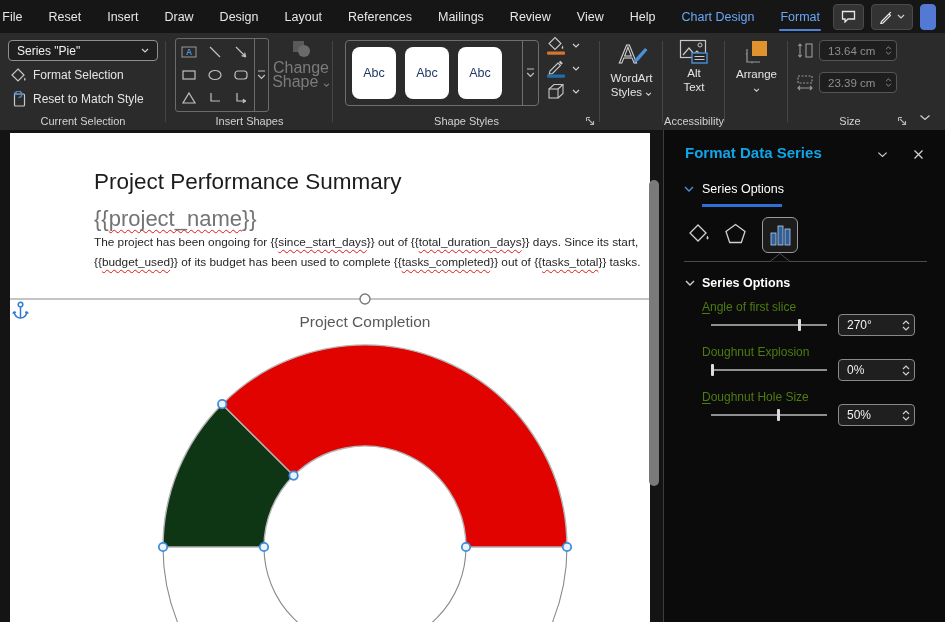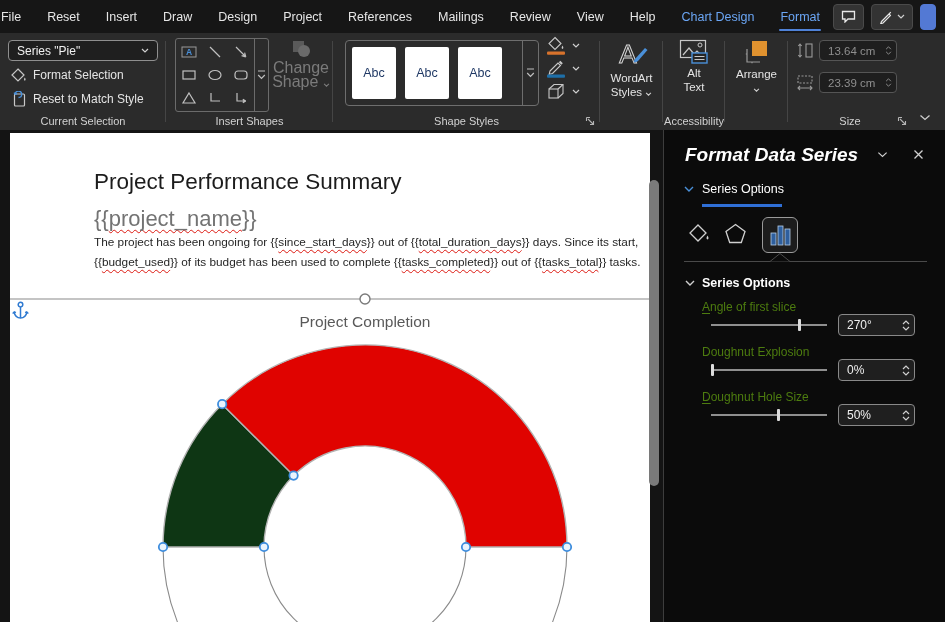--- a/index.html
+++ b/index.html
@@ -42,21 +42,21 @@
   .shape-grid{display:grid;grid-template-columns:repeat(3,26px);grid-auto-rows:23px;
               align-content:center;justify-content:center;flex:1;}
   .shape-cell{display:flex;align-items:center;justify-content:center;}
   .gal-strip{width:14px;border-left:1px solid #6b6b6b;display:flex;align-items:center;
              justify-content:center;}
   .chg-shape{position:absolute;left:106px;top:6px;width:58px;text-align:center;color:#7b7b7b;
              font-size:16px;line-height:14px;}
   .style-gallery{position:absolute;left:12px;top:7px;width:192px;height:64px;
                  border:1px solid #6e6e6e;border-radius:4px;display:flex;align-items:center;}
   .style-tiles{display:flex;gap:9px;padding:0 6px;flex:1;}
-  .abc-tile{width:44px;height:52px;background:#fff;border-radius:2px;color:#1f3864;
+  .abc-tile{width:44px;height:52px;background:#fff;border-radius:8px;color:#1f3864;
             font-size:12.5px;display:flex;align-items:center;justify-content:center;}
   .style-strip{width:15px;align-self:stretch;border-left:1px solid #6e6e6e;display:flex;
                align-items:center;justify-content:center;}
   .sstack{position:absolute;left:212px;top:3px;display:flex;flex-direction:column;gap:4px;}
   .sstack .row{display:flex;align-items:center;gap:5px;height:19px;}
   .big-btn{position:absolute;text-align:center;color:#e4e4e4;font-size:11.5px;line-height:14px;}
   .size-row{position:absolute;display:flex;align-items:center;gap:5px;}
   .size-box{width:78px;height:21px;background:#1e1e1e;border:1px solid #555;border-radius:4px;
             color:#8f8f8f;font-size:11.5px;display:flex;align-items:center;
             padding:0 4px 0 8px;box-sizing:border-box;}
@@ -76,21 +76,21 @@
       text-decoration-thickness:1px;text-underline-offset:2.5px;text-decoration-skip-ink:none;}
   .chart-svg{position:absolute;left:0;top:160px;}
   .anchor{position:absolute;left:2px;top:168px;}
   .vscroll{position:absolute;left:648px;top:4px;width:12px;height:488px;}
   .vthumb{position:absolute;left:1px;top:46px;width:10px;height:306px;background:#7a7a7a;
           border-radius:5px;}
 
   
   .panel{position:absolute;right:0;top:0;width:282px;height:492px;background:#0b0b0b;
          border-left:1px solid #3d3d3d;color:#e8e8e8;box-sizing:border-box;}
-  .panel-title{position:absolute;left:21px;top:14px;font-size:19px;font-weight:700;color:#ffffff;font-style:italic;}
+  .panel-title{position:absolute;left:21px;top:14px;font-size:15px;font-weight:700;color:#0ea5e9;}
   .panel-hbtn{position:absolute;top:14px;width:22px;height:20px;display:flex;align-items:center;
               justify-content:center;}
   .tab-chev{position:absolute;left:20px;top:56px;}
   .tab-label{position:absolute;left:38px;top:52px;font-size:12.5px;color:#fff;}
   .tab-underline{position:absolute;left:38px;top:74px;width:80px;height:2.5px;background:#2f6fd6;}
   .pi{position:absolute;top:92px;display:flex;align-items:center;justify-content:center;}
   .sel-box{position:absolute;left:98px;top:87px;width:36px;height:36px;border:1.5px solid #9a9a9a;
            border-radius:6px;background:#1c1c1c;display:flex;align-items:center;justify-content:center;
            box-sizing:border-box;}
   .pdivider{position:absolute;left:20px;right:18px;top:131px;height:1px;background:#4a4a4a;}
@@ -112,21 +112,21 @@
 
 <div class="app">
 
   <div class="menubar">
     <div class="menu-items">
       <span class="mi">File</span>
       <span class="mi">Reset</span>
       <span class="mi">Insert</span>
       <span class="mi">Draw</span>
       <span class="mi">Design</span>
-      <span class="mi">Project</span>
+      <span class="mi">Layout</span>
       <span class="mi">References</span>
       <span class="mi">Mailings</span>
       <span class="mi">Review</span>
       <span class="mi">View</span>
       <span class="mi">Help</span>
       <span class="mi accent">Chart Design</span>
       <span class="mi accent active">Format</span>
     </div>
     <div class="menu-right">
       <div class="tbtn">

